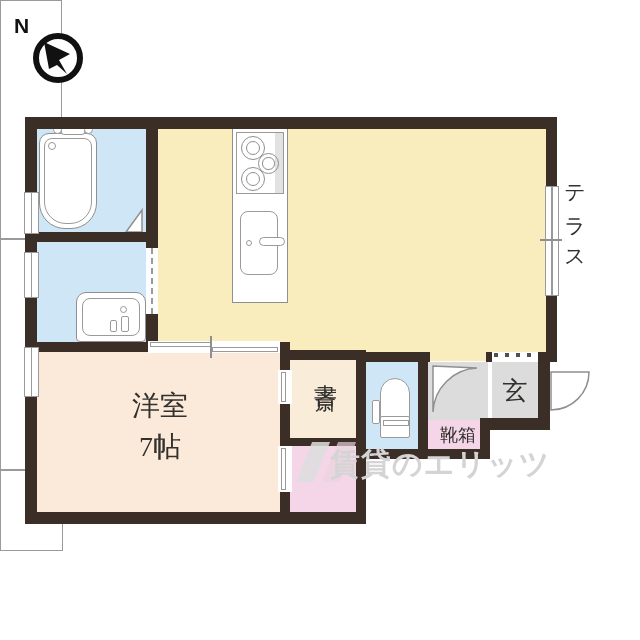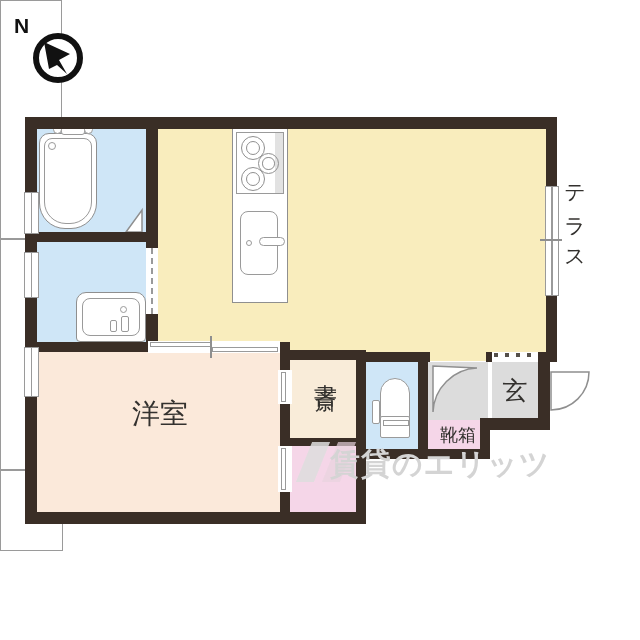--- a/index.html
+++ b/index.html
@@ -141,22 +141,23 @@
   </div>
 
   <div class="abs" style="left:492px;top:352px;width:46px;height:10px;background:#fff;">
     <div style="position:absolute;left:2px;top:1px;width:42px;height:4px;background:repeating-linear-gradient(90deg,#55504a 0 4px,transparent 4px 11px);"></div>
   </div>
 
   <svg class="abs" style="left:428px;top:360px;" width="60" height="60" viewBox="0 0 60 60">
     <path d="M5,6 L5,52 A46,46 0 0 1 49,8 Z" fill="#fff" stroke="#8f8f8f" stroke-width="1.5"></path>
   </svg>
 
-  <div class="lbl" style="left:82px;top:386px;width:156px;text-align:center;font-size:28px;line-height:1.45;margin-top:8px;">
+  <div class="lbl" style="left:82px;top:386px;width:156px;text-align:center;font-size:28px;line-height:1.45;">
     <div>洋室</div>
+    <div>7帖</div>
   </div>
   <div class="lbl vtext" style="left:310px;top:366px;font-size:23px;letter-spacing:3px;">書斎</div>
   <div class="lbl" style="left:492px;top:374px;width:46px;text-align:center;font-size:25px;">玄</div>
   <div class="lbl" style="left:428px;top:423px;width:60px;text-align:center;font-size:18px;">靴箱</div>
 
   <div class="abs" style="left:296px;top:440px;width:70px;height:46px;opacity:.85;">
     <div style="position:absolute;left:8px;top:2px;width:18px;height:40px;background:#dedede;transform:skewX(-22deg);"></div>
     <div style="position:absolute;left:34px;top:2px;width:18px;height:40px;background:#e8d3df;transform:skewX(-22deg);opacity:.8;"></div>
   </div>
   <div class="abs wm" style="left:330px;top:444px;font-size:30px;letter-spacing:1px;">賃貸のエリッツ</div>

